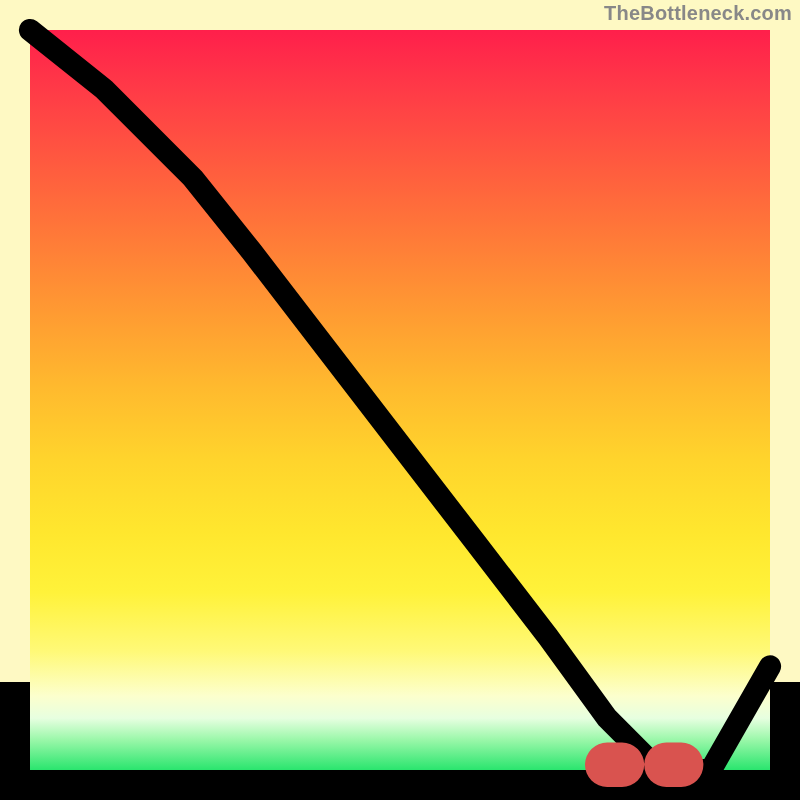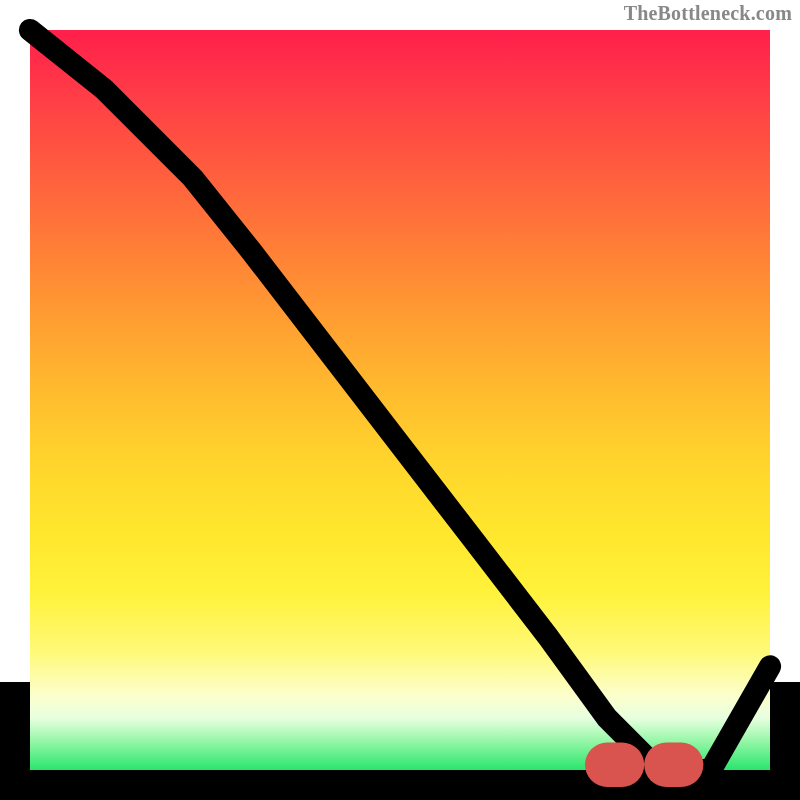--- a/index.html
+++ b/index.html
@@ -8,22 +8,21 @@
     width: 800px;
     height: 800px;
     background: #000;
     font-family: Arial, Helvetica, sans-serif;
     overflow: hidden;
   }
   .frame {
     position: relative;
     width: 800px;
     height: 682px;
-    background: #ffffff;
-    font-family: Liberation Serif, serif;
+    background: #fef9c3;
   }
   .attribution {
     position: absolute;
     top: 2px;
     right: 8px;
     color: #888;
     font-size: 20px;
     font-weight: 600;
     letter-spacing: 0.2px;
     user-select: none;

